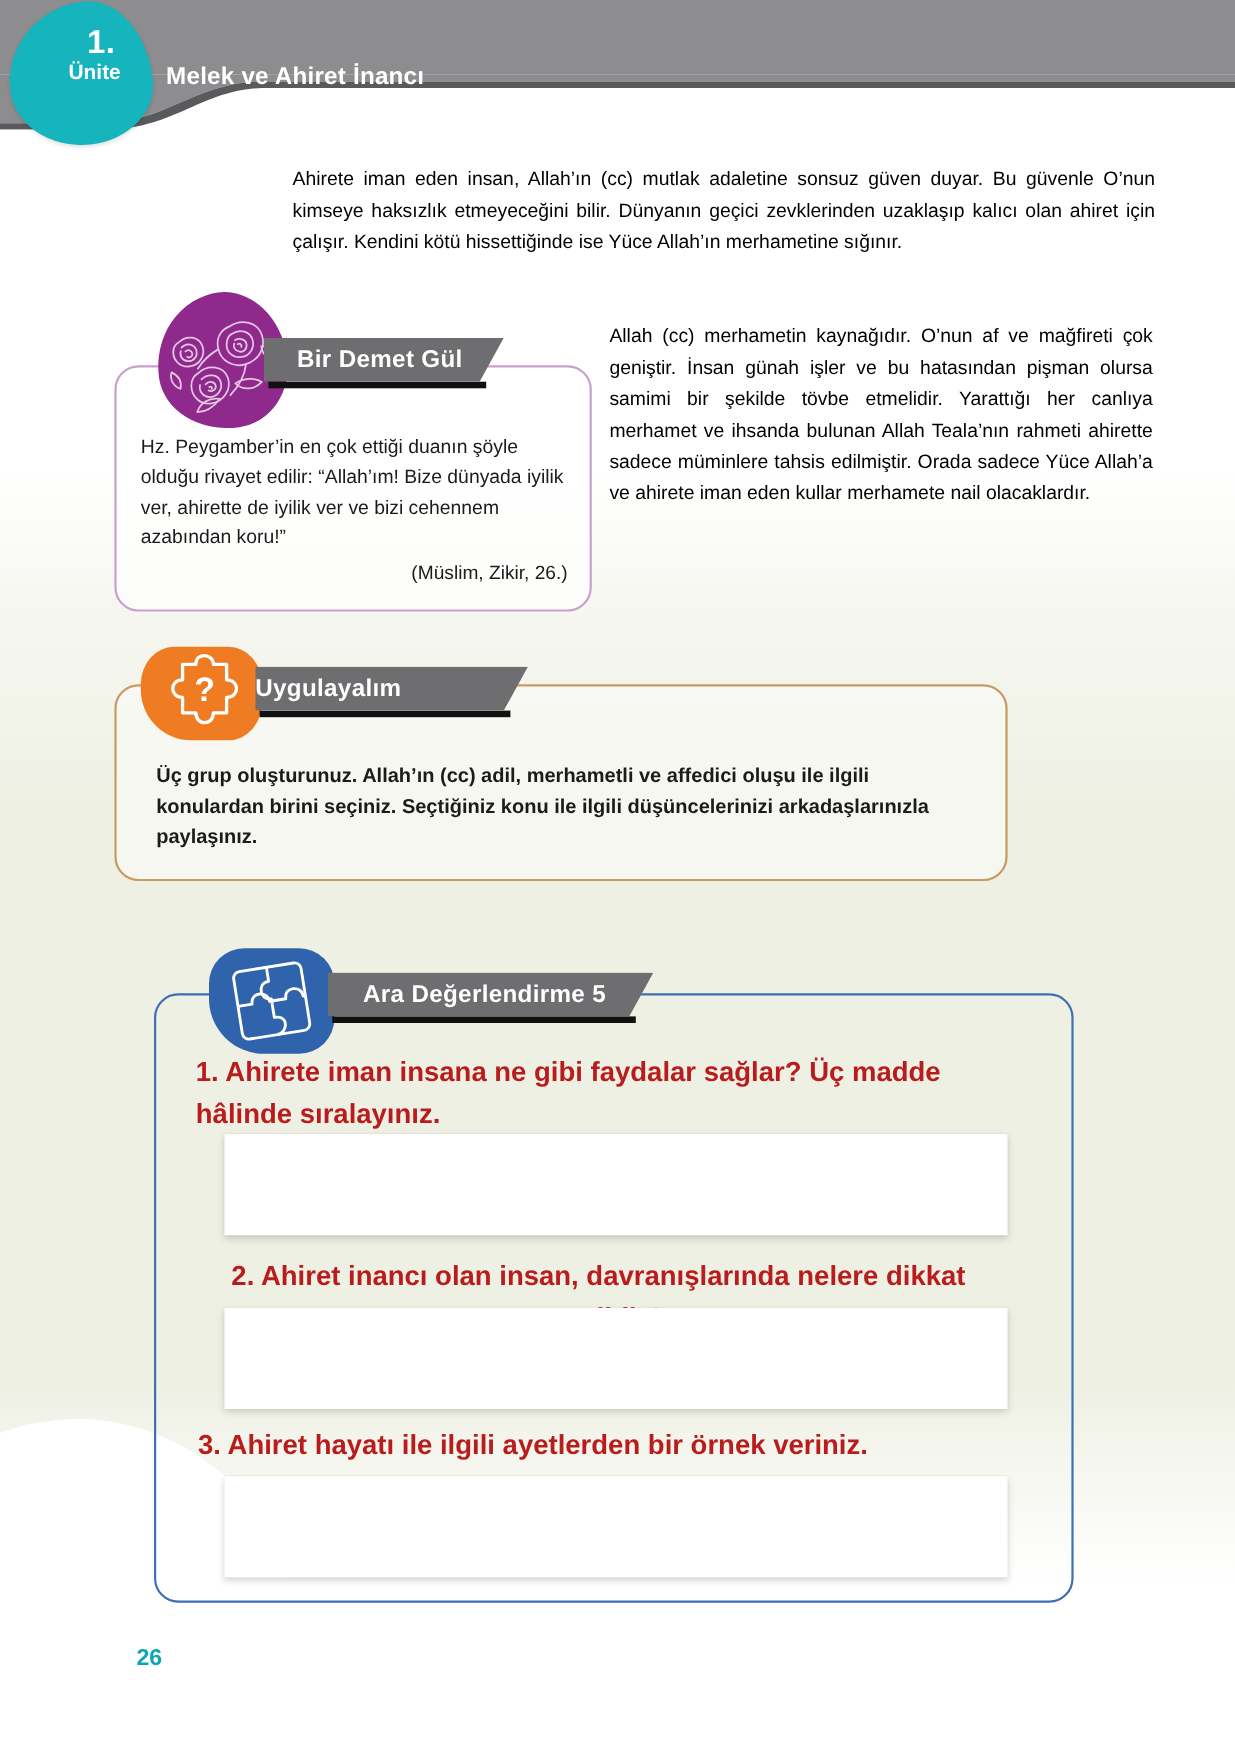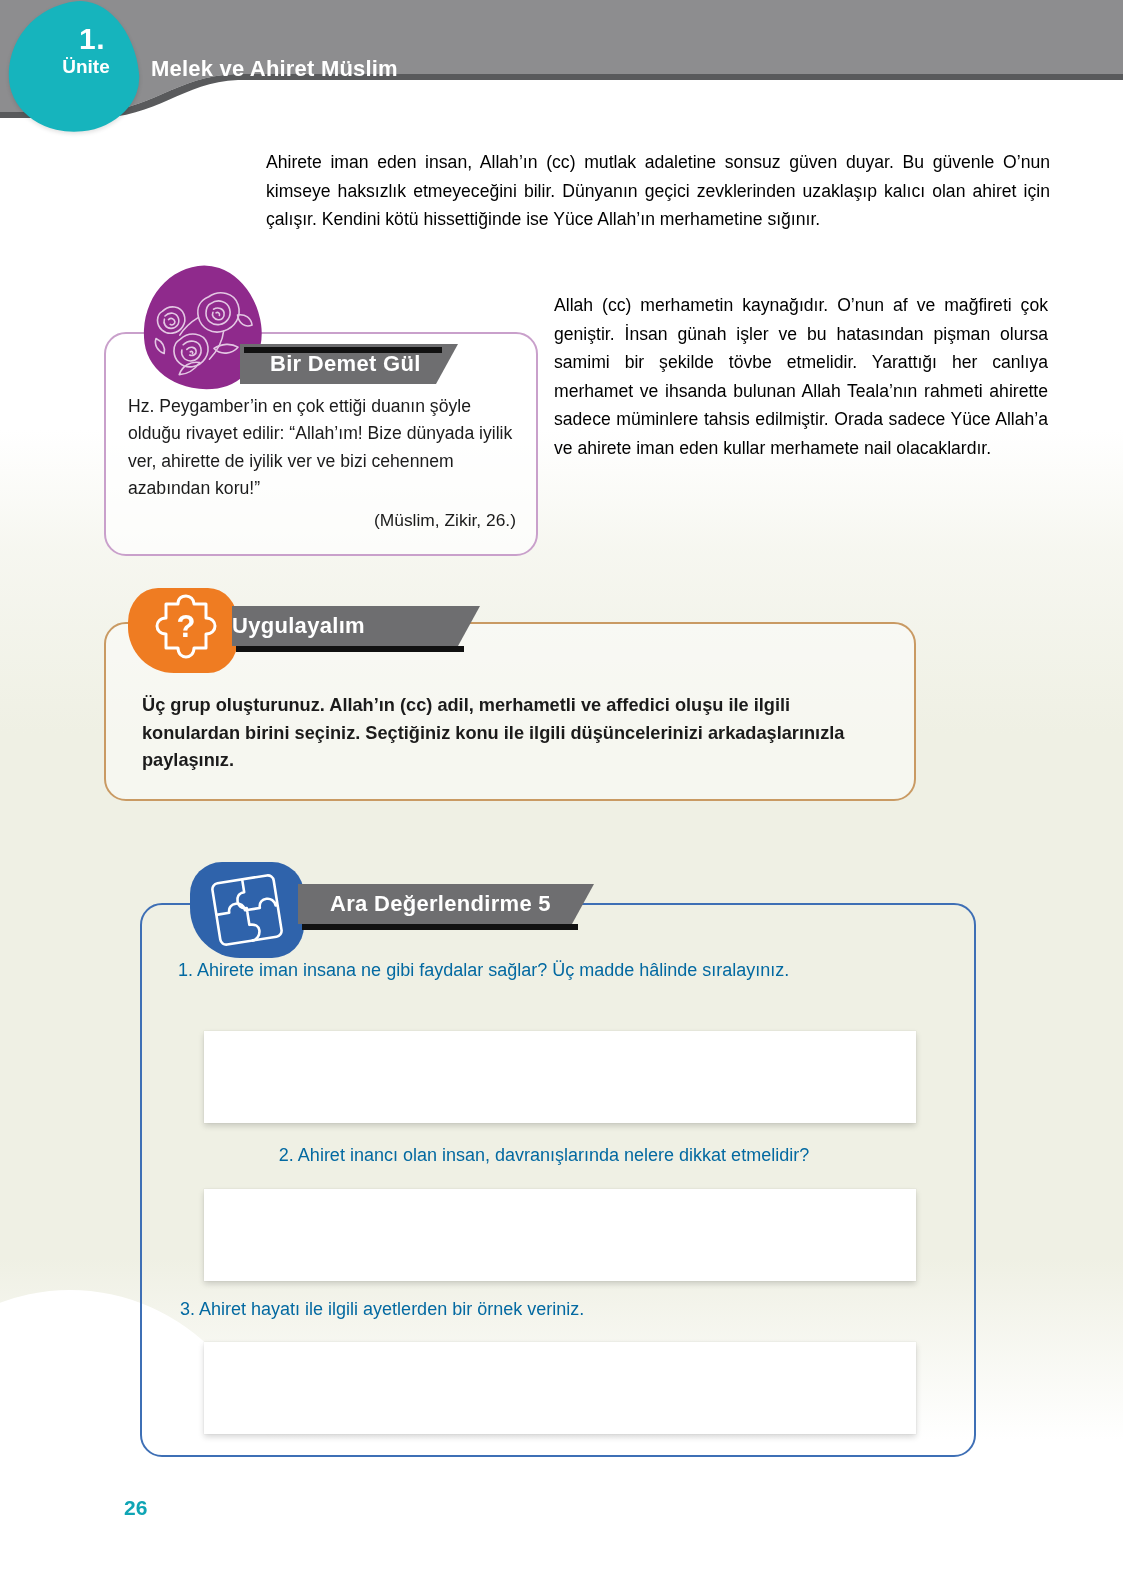--- a/index.html
+++ b/index.html
@@ -150,21 +150,21 @@
     -webkit-clip-path: polygon(0 0, 100% 0, calc(100% - 22px) 100%, 0 100%);
     clip-path: polygon(0 0, 100% 0, calc(100% - 22px) 100%, 0 100%);
     box-sizing: border-box;
   }
   .tab-shadow {
     position: absolute;
     height: 6px;
     background: #111111;
   }
   #tab-rose {
-    left: 240px; top: 307px; width: 218px; padding-left: 30px; margin-top: 37px;
+    left: 240px; top: 307px; width: 218px; padding-left: 30px;
   }
   #tab-rose-shadow {
     left: 244px; top: 347px; width: 198px;
   }
   .card-rose-text {
     position: absolute;
     left: 128px; top: 393px;
     width: 392px;
     color: #1b1b1b;
     font-size: 17.6px;
@@ -232,23 +232,23 @@
     overflow: hidden;
   }
   #tab-eval {
     left: 298px; top: 884px; width: 296px; padding-left: 32px;
   }
   #tab-eval-shadow {
     left: 302px; top: 924px; width: 276px;
   }
   .q-text {
     position: absolute;
-    color: #0369a1;
-    font-size: 18px;
-    font-weight: normal;
+    color: #b91c1c;
+    font-size: 25px;
+    font-weight: bold;
     line-height: 1.5;
   }
   #q1 { left: 178px; top: 957px; width: 720px; }
   #q2 { left: 184px; top: 1142px; width: 720px; text-align: center; }
   #q3 { left: 180px; top: 1296px; width: 720px; }
   .answer-box {
     position: absolute;
     background: #ffffff;
     box-shadow: 0 3px 6px rgba(0,0,0,.16), 0 0 0 .5px rgba(0,0,0,.04);
   }
@@ -280,21 +280,21 @@
     <div class="header-band-curve">
       <svg width="1123" height="50" viewBox="0 0 1123 50">
         <path d="M0,0 L0,44 C0,44 60,44 92,44 C150,44 175,8 236,6 L1123,6 L1123,0 Z" fill="#8d8d8f"></path>
         <path d="M0,44 C0,44 60,44 92,44 C150,44 175,8 236,6 L1123,6 L1123,12 L238,12 C182,14 158,50 94,50 C62,50 0,50 0,50 Z" fill="#595a5c"></path>
       </svg>
     </div>
 
     <div class="unit-blob"></div>
     <div class="unit-num">1.</div>
     <div class="unit-word">Ünite</div>
-    <div class="header-title">Melek ve Ahiret Müslim</div>
+    <div class="header-title">Melek ve Ahiret İnancı</div>
   </div>
 
   <div class="para" id="intro-para">Ahirete iman eden insan, Allah’ın (cc) mutlak adaletine sonsuz güven duyar. Bu güvenle O’nun kimseye haksızlık etmeyeceğini bilir. Dünyanın geçici zevklerinden uzaklaşıp kalıcı olan ahiret için çalışır. Kendini kötü hissettiğinde ise Yüce Allah’ın merhametine sığınır.</div>
 
   <div class="para" id="right-para">Allah (cc) merhametin kaynağıdır. O’nun af ve mağfireti çok geniştir. İnsan günah işler ve bu hatasından pişman olursa samimi bir şekilde tövbe etmelidir. Yarattığı her canlıya merhamet ve ihsanda bulunan Allah Teala’nın rahmeti ahirette sadece müminlere tahsis edilmiştir. Orada sadece Yüce Allah’a ve ahirete iman eden kullar merhamete nail olacaklardır.</div>
 
   <div class="card-rose"></div>
 
   <div class="blob-rose">
     <svg width="104" height="100" viewBox="0 0 104 100" fill="none" stroke="#e3c6e3" stroke-width="1.6" stroke-linecap="round" stroke-linejoin="round">

